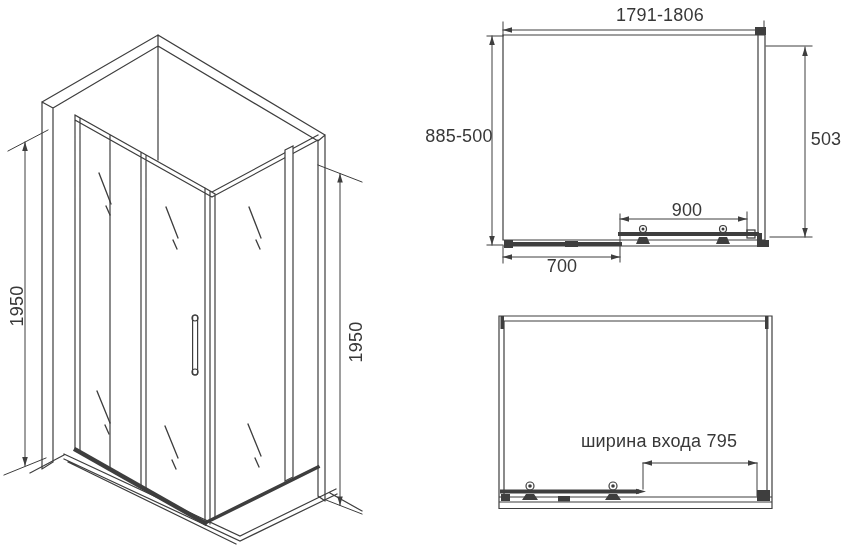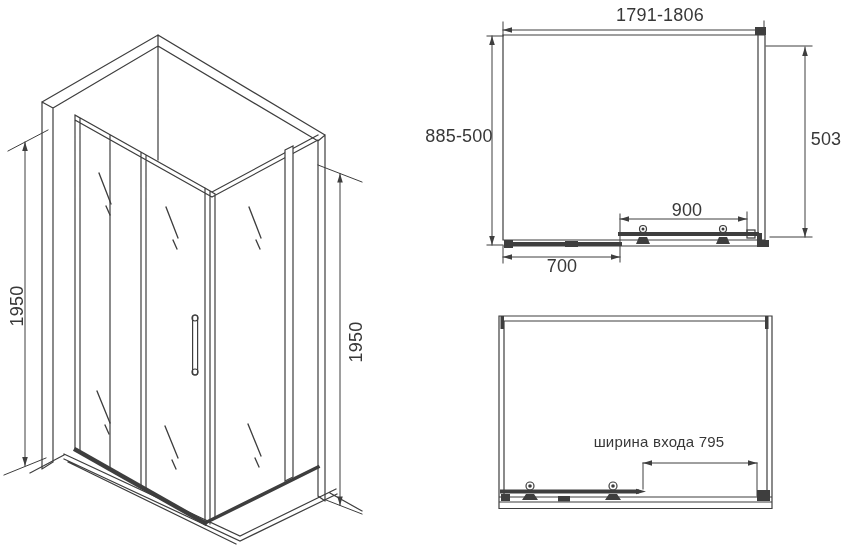--- a/index.html
+++ b/index.html
@@ -21,21 +21,21 @@
   svg .thin{stroke-width:1;}
   svg .mark{stroke-width:1.3;}
   svg .white{fill:#ffffff;}
   .dim-label{
     position:absolute;
     transform:translate(-50%,-50%);
     font-size:18px; color:#383838;
     white-space:nowrap; letter-spacing:0.2px;
   }
   .dim-label.rot{transform:translate(-50%,-50%) rotate(-90deg);}
-  .dim-label.small{font-size:15px;}
+  .dim-label.small{font-size:18px;}
 </style>
 </head>
 <body>
 
 <div id="canvas">
 
   <svg width="849" height="547" viewBox="0 0 849 547">
 
     <g>
 

